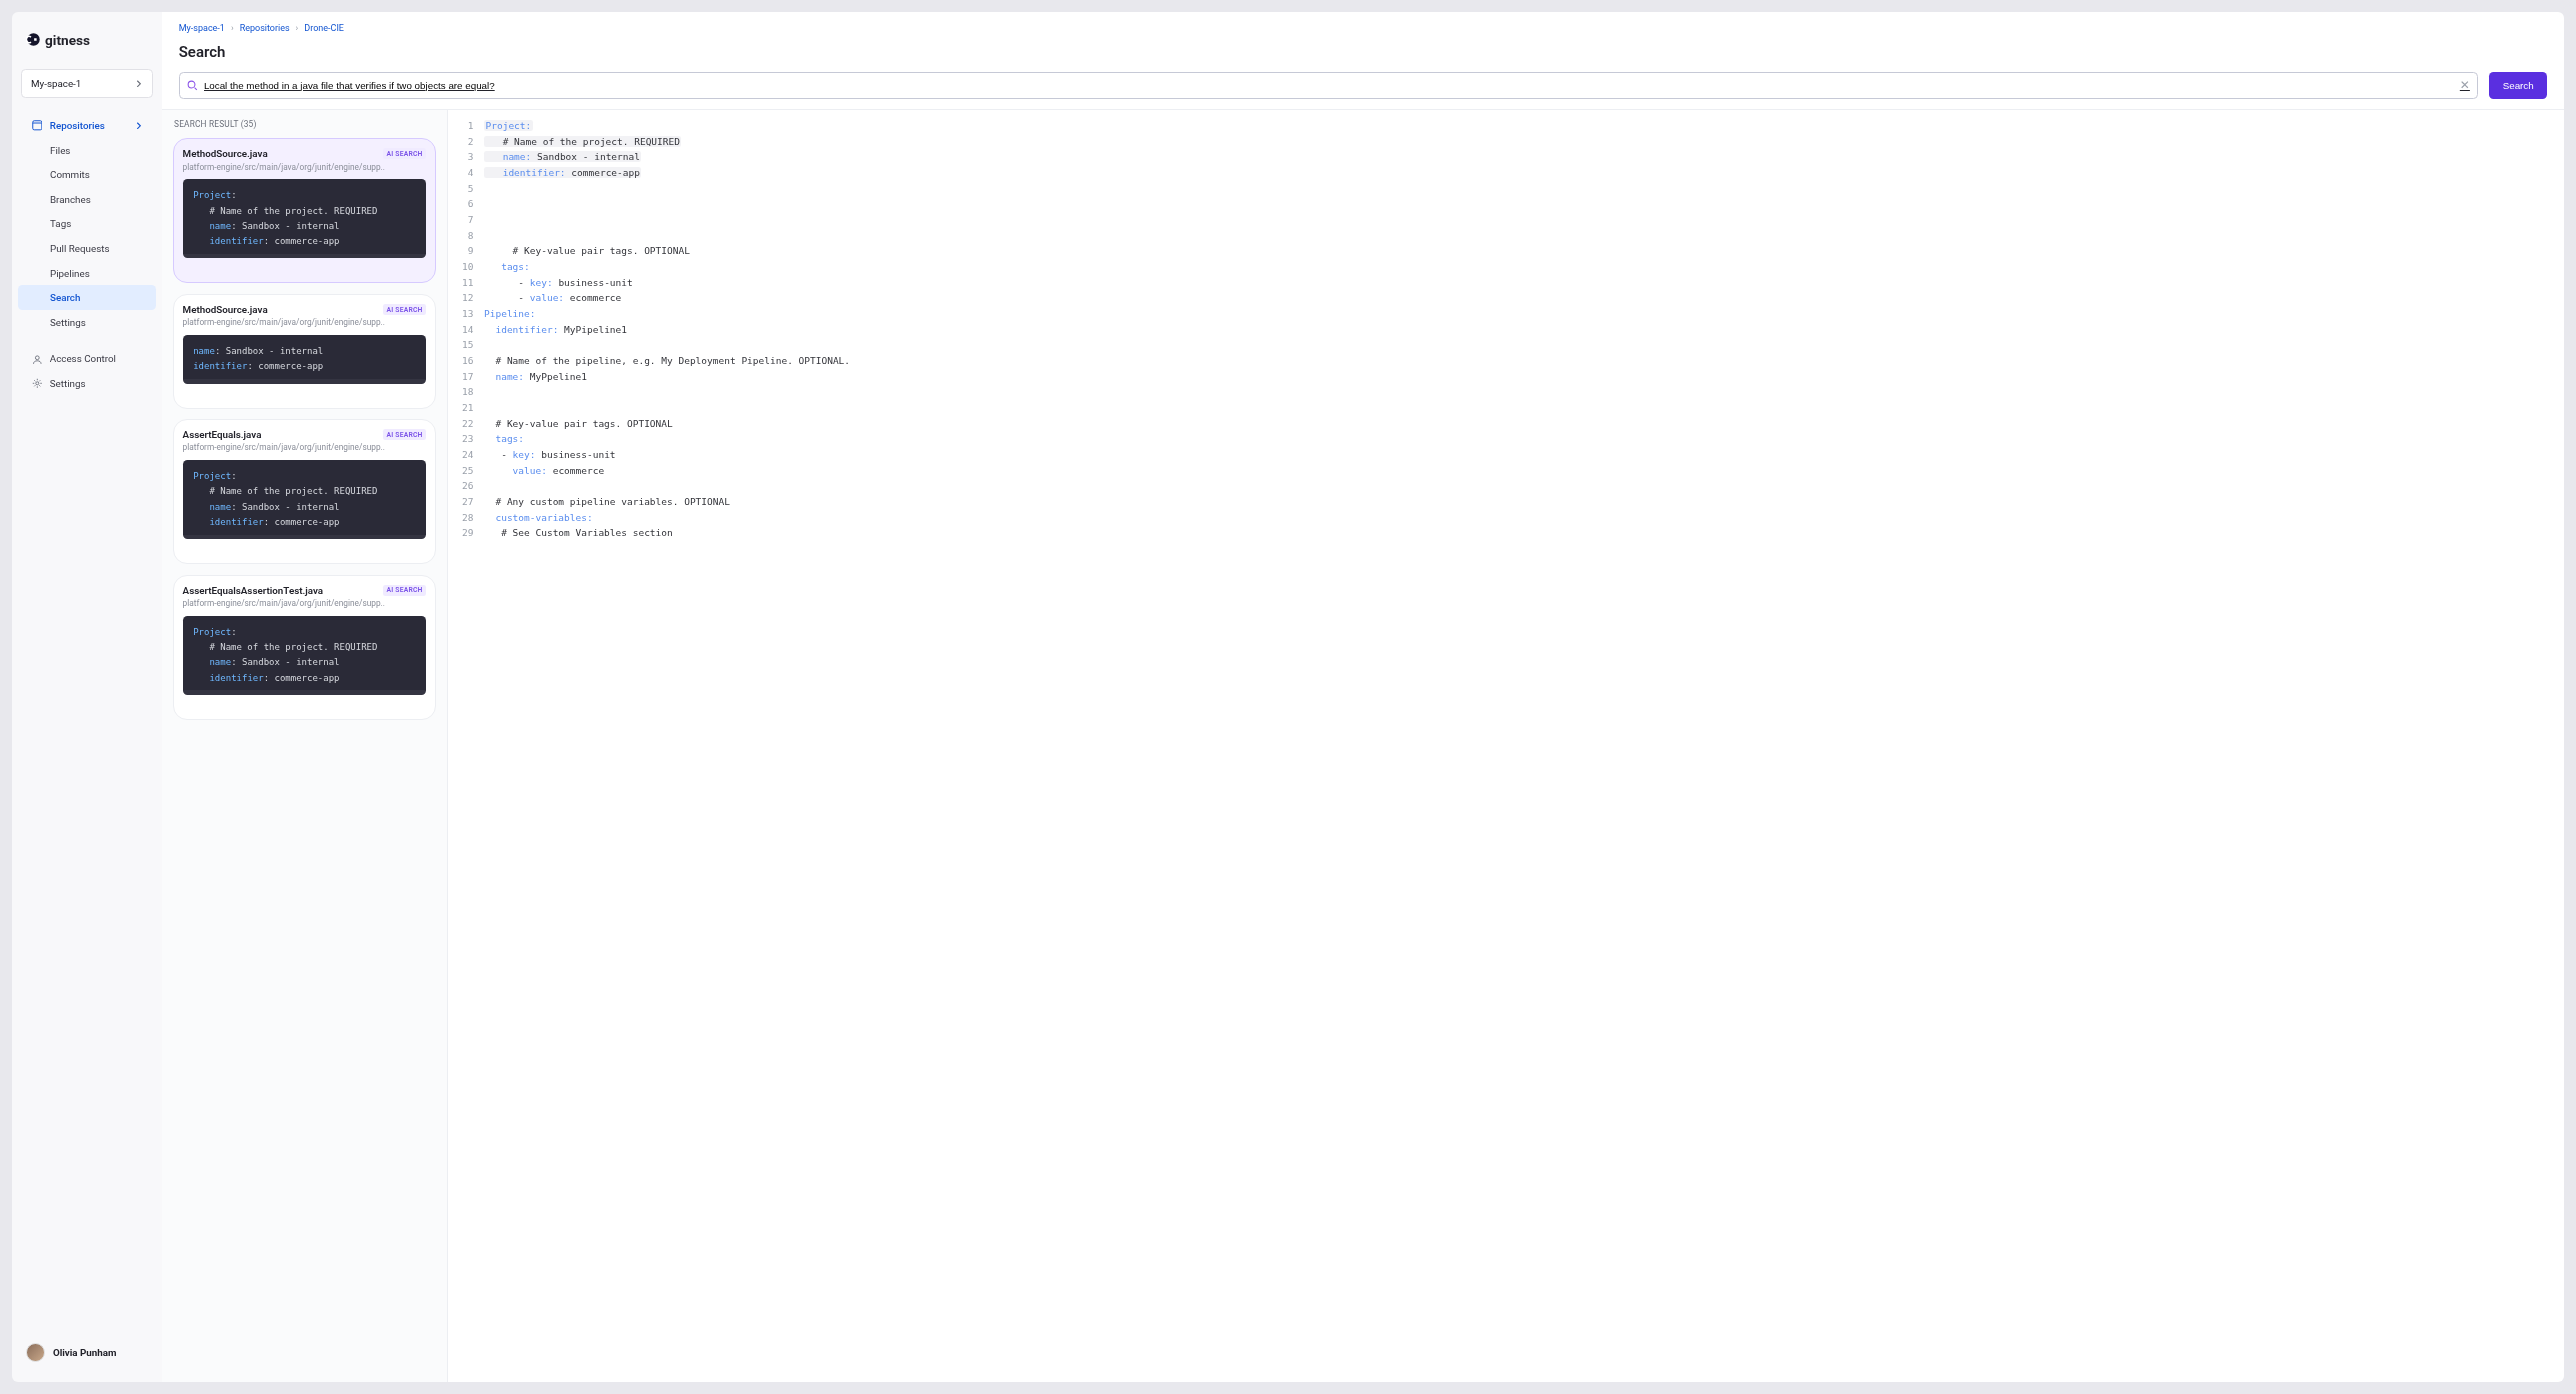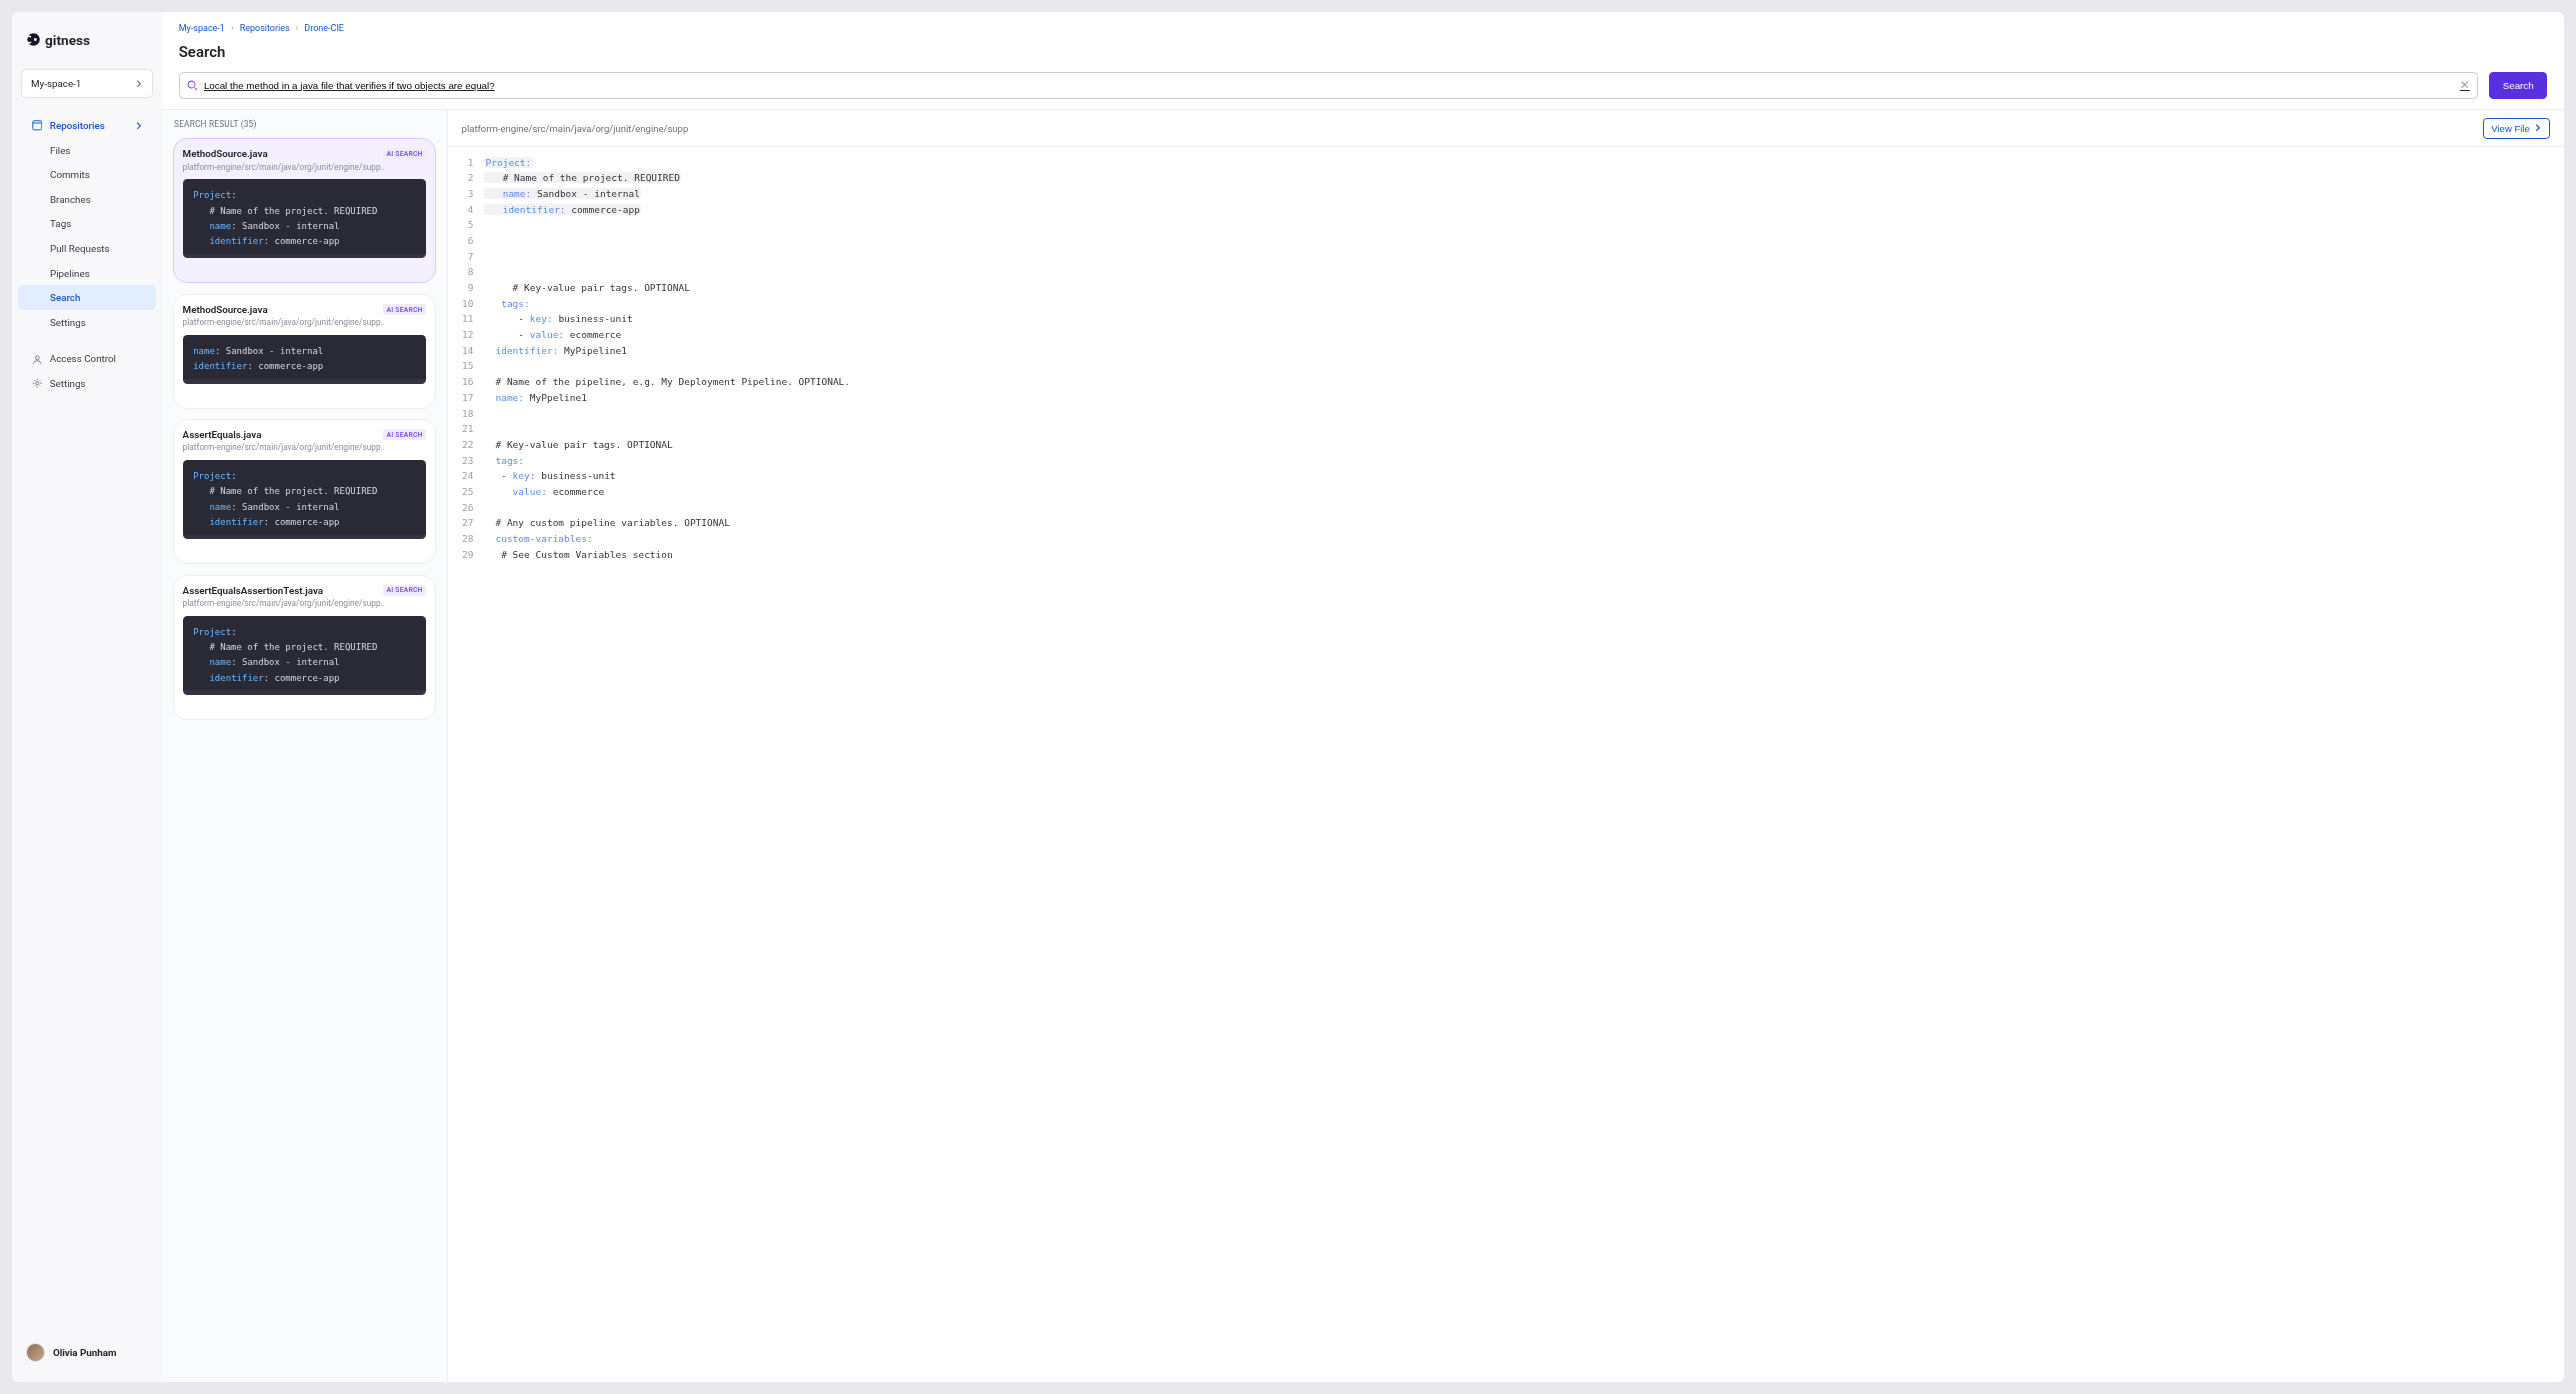--- a/index.html
+++ b/index.html
@@ -191,29 +191,20 @@
               <div class="code-snip">
                 <div class="line"><span class="kw">Project</span><span>:</span></div>
                 <div class="line"><span>   # Name of the project. REQUIRED</span></div>
                 <div class="line"><span>   </span><span class="kw">name</span><span>: Sandbox - internal</span></div>
                 <div class="line"><span>   </span><span class="kw">identifier</span><span>: commerce-app</span></div>
               </div>
             </div>
           </div>
       </div>
       <div class="preview-col">
-        <div class="preview-header">
-          <span class="preview-path">platform-engine/src/main/java/org/junit/engine/supp</span>
-          <button class="btn-outline">
-            <span>View File</span>
-            <svg width="7.6" height="7.6" viewBox="0 0 10 10">
-                <path d="M3 1l4 4-4 4" fill="none" stroke="#1355d1" stroke-width="1.6"></path>
-              </svg>
-          </button>
-        </div>
         <div class="code-view" id="code-view">
             <div class="code-line">
               <div class="gutter">1</div>
               <div class="code-text"><span class="hl"><span class="tk-key">Project:</span></span></div>
             </div>
             <div class="code-line">
               <div class="gutter">2</div>
               <div class="code-text"><span class="hl"><span class="tk-plain">   # Name of the project. REQUIRED</span></span></div>
             </div>
             <div class="code-line">
@@ -250,20 +241,24 @@
             </div>
             <div class="code-line">
               <div class="gutter">11</div>
               <div class="code-text"><span class="tk-plain">      - </span><span class="tk-key">key:</span><span class="tk-plain"> business-unit</span></div>
             </div>
             <div class="code-line">
               <div class="gutter">12</div>
               <div class="code-text"><span class="tk-plain">      - </span><span class="tk-key">value:</span><span class="tk-plain"> ecommerce</span></div>
             </div>
             <div class="code-line">
+              <div class="gutter">13</div>
+              <div class="code-text"><span class="tk-key">Pipeline:</span></div>
+            </div>
+            <div class="code-line">
               <div class="gutter">14</div>
               <div class="code-text"><span>  </span><span class="tk-key">identifier:</span><span class="tk-plain"> MyPipeline1</span></div>
             </div>
             <div class="code-line">
               <div class="gutter">15</div>
               <div class="code-text"><span></span></div>
             </div>
             <div class="code-line">
               <div class="gutter">16</div>
               <div class="code-text"><span class="tk-plain">  # Name of the pipeline, e.g. My Deployment Pipeline. OPTIONAL.</span></div>

